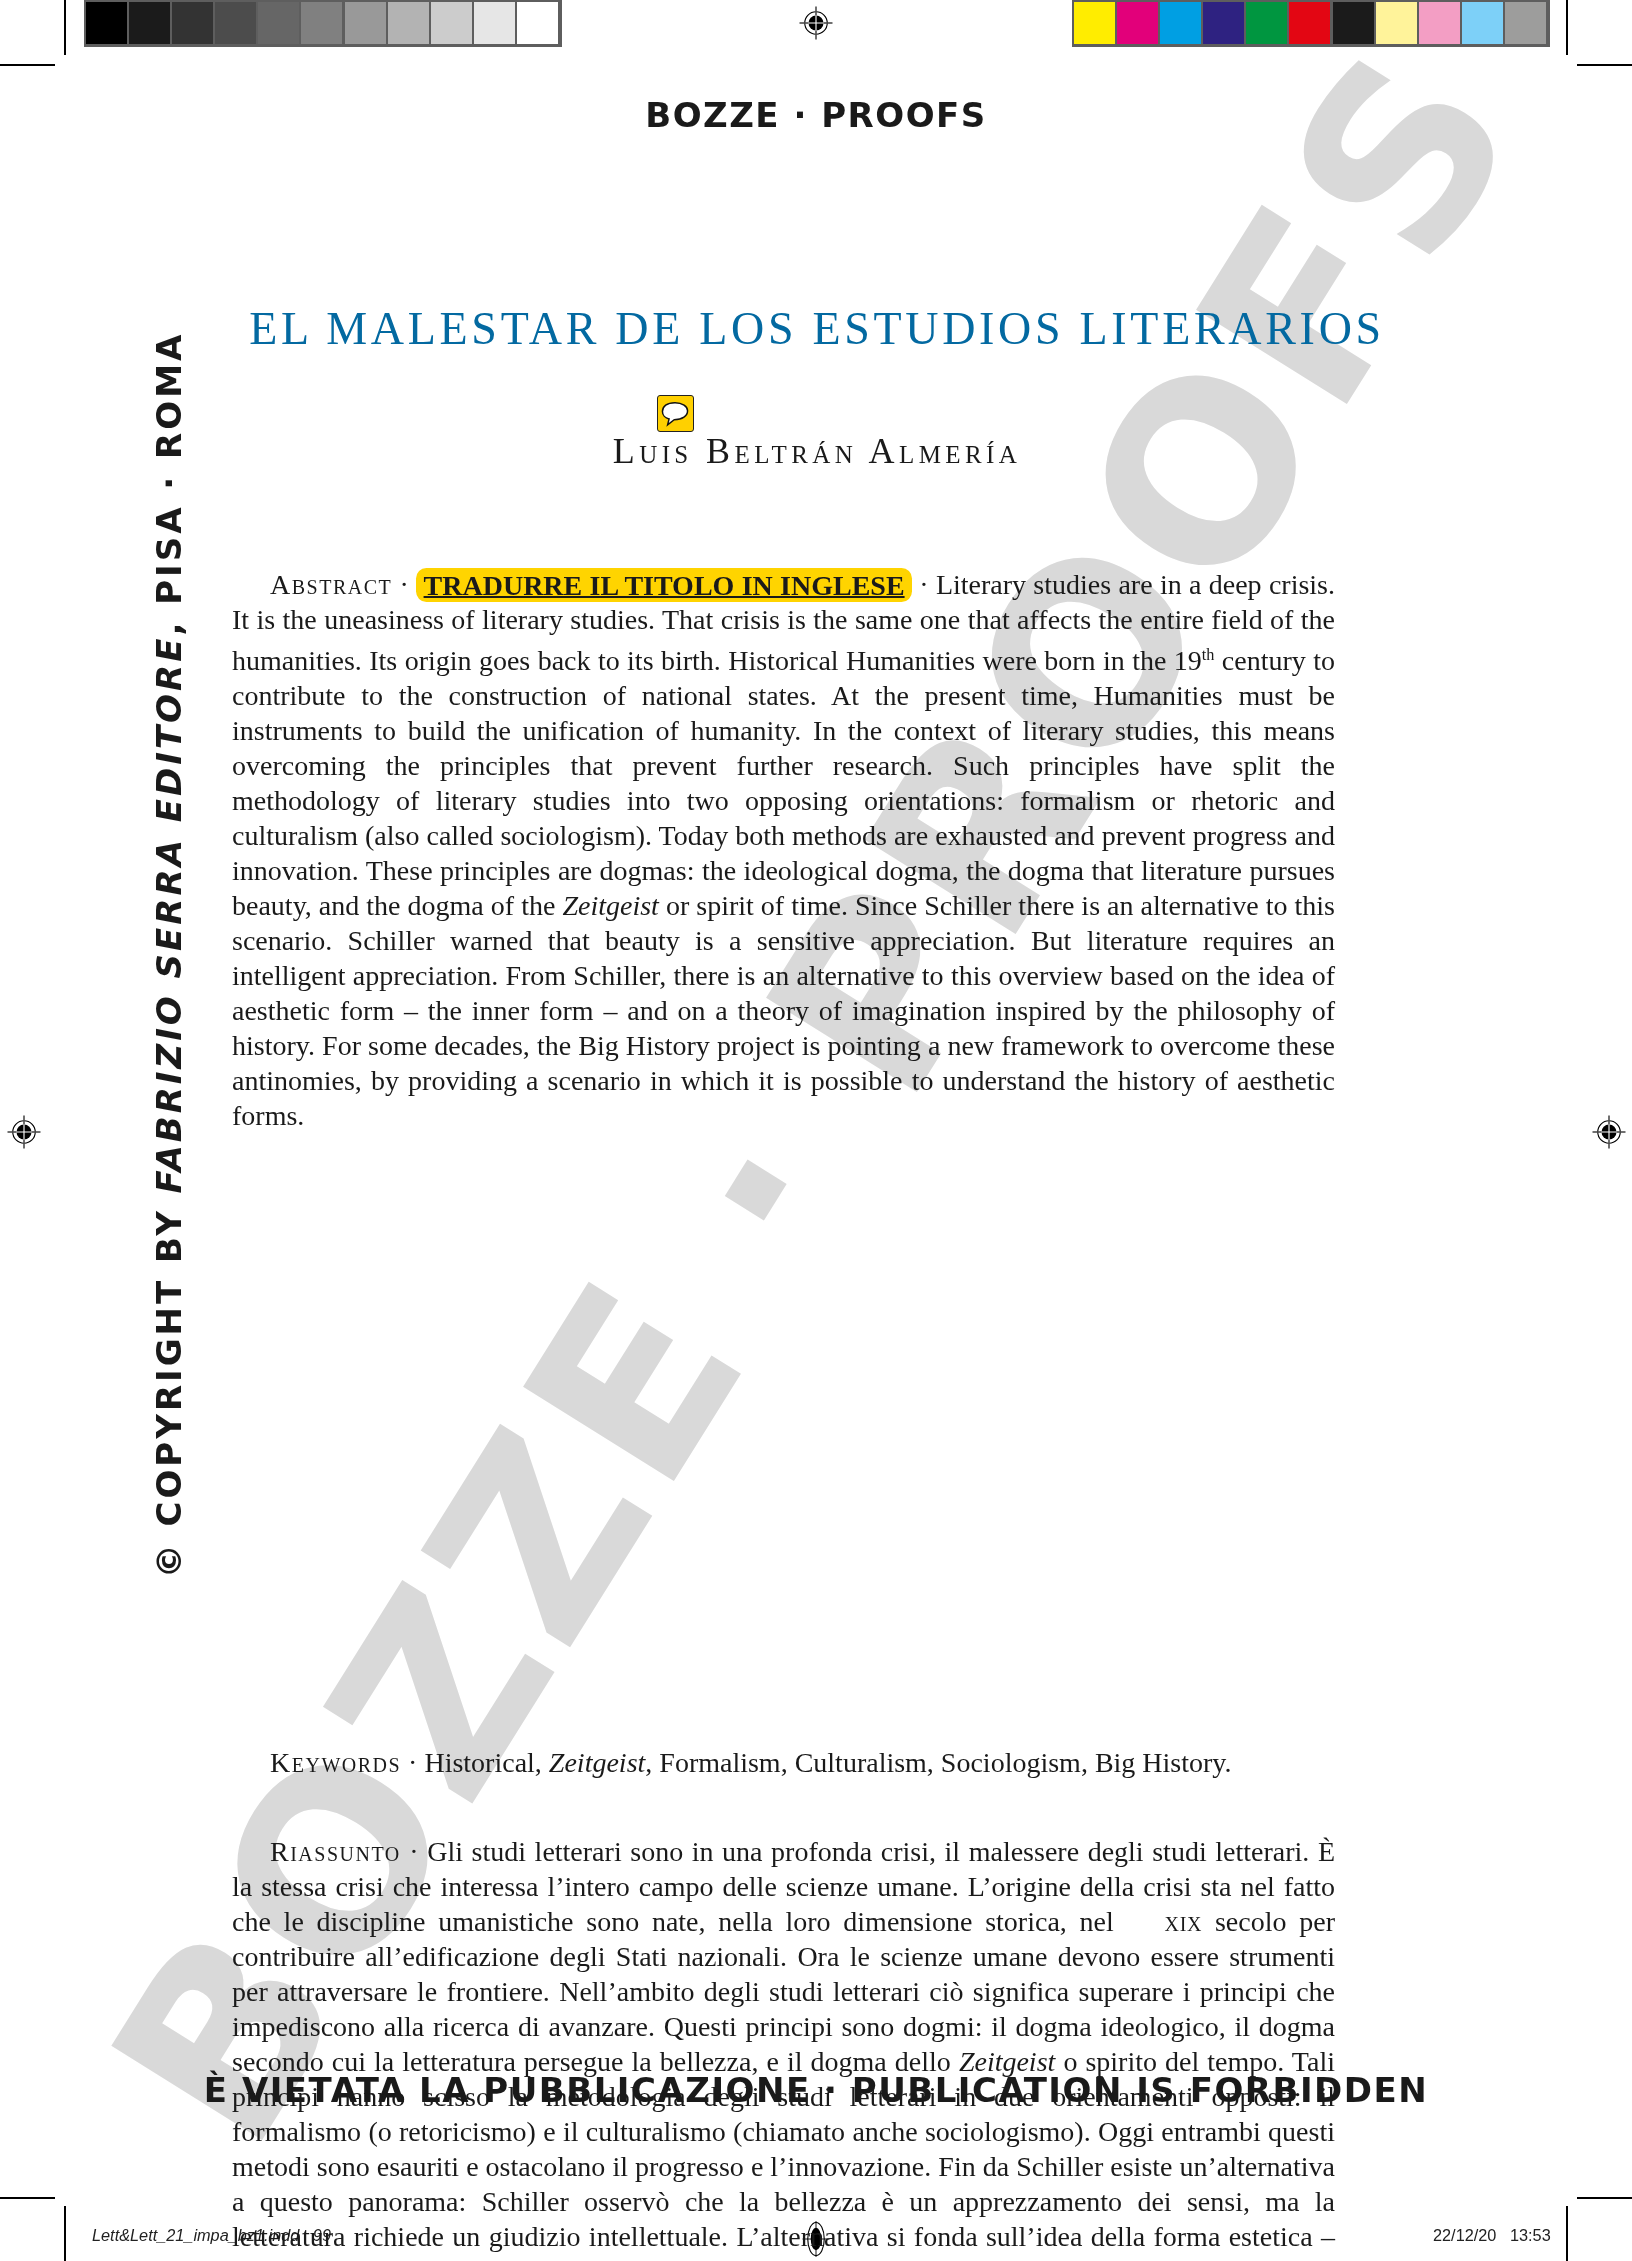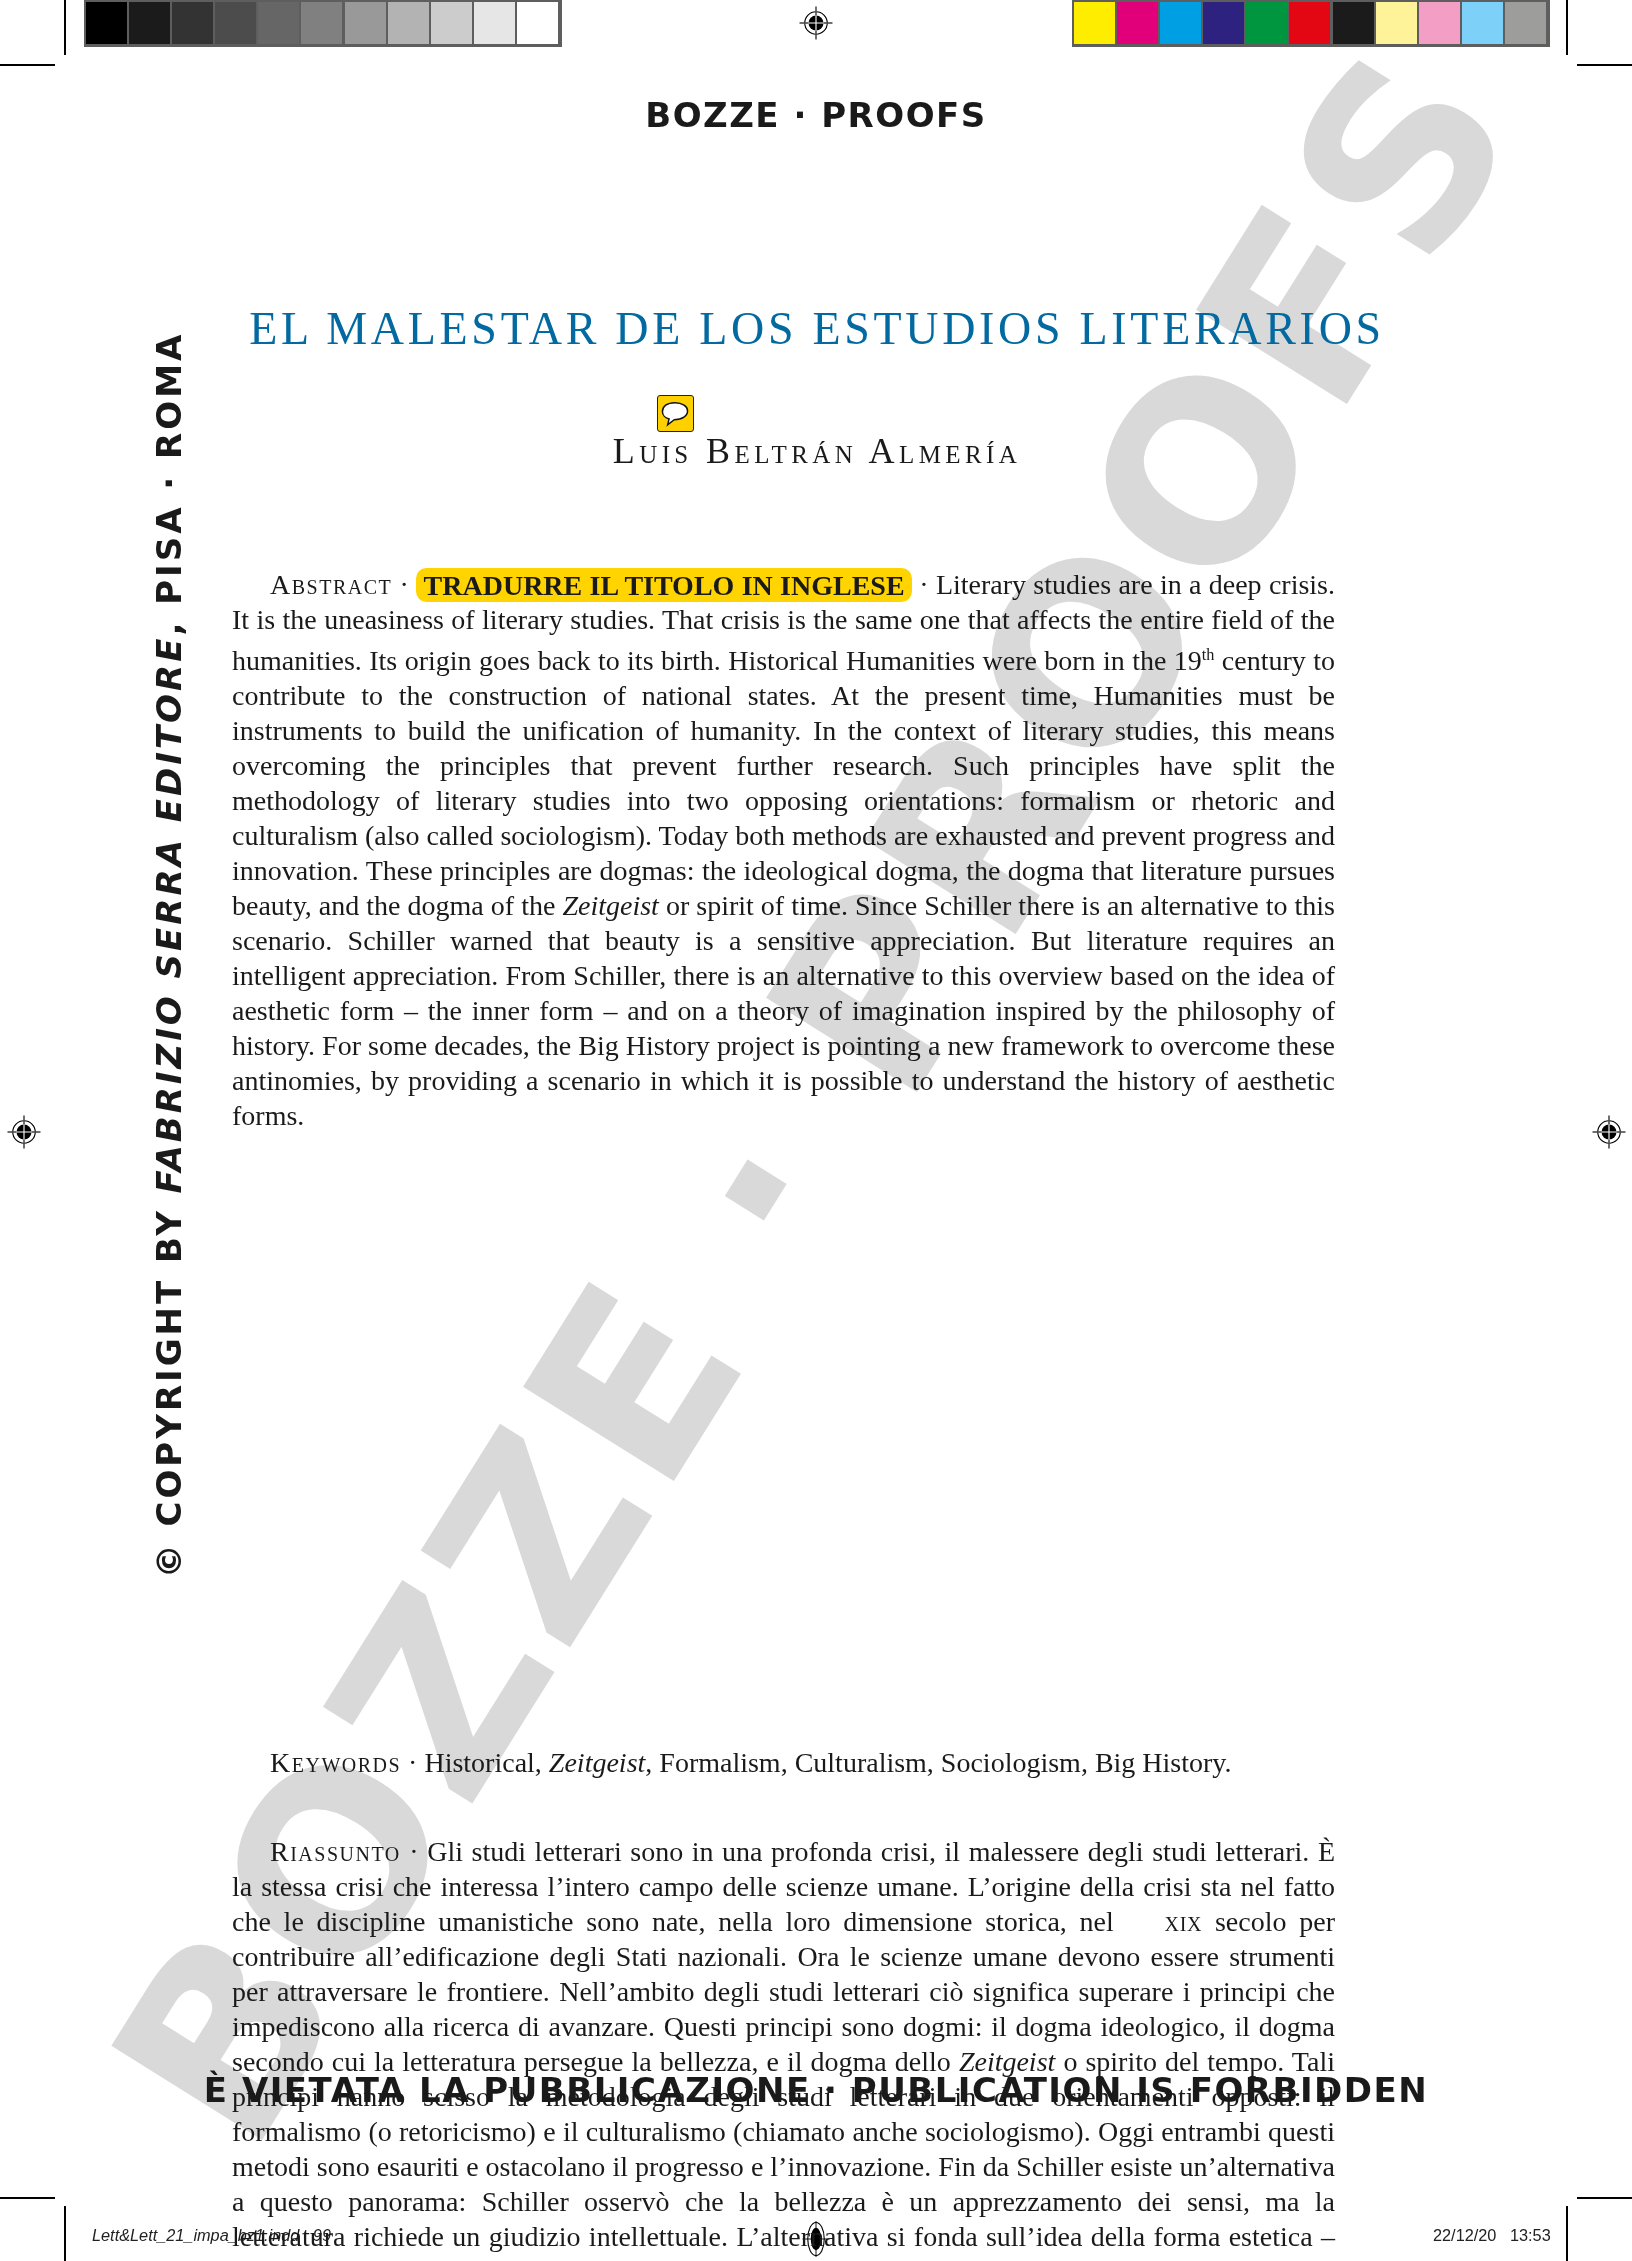--- a/index.html
+++ b/index.html
@@ -11,21 +11,21 @@
   .crop-h { position:absolute; height:1.5px; background:#000; }
   .crop-v { position:absolute; width:1.5px; background:#000; }
   
   .reg { position:absolute; width:36px; height:36px; }
   
   .banner { position:absolute; left:0; width:1632px; text-align:center; font-family:"DejaVu Sans", sans-serif; font-weight:bold; color:#1a1a1a; letter-spacing:1.5px; }
   .title { position:absolute; left:229px; width:1176px; top:302px; text-align:center; font-family:"Liberation Serif", serif; font-size:46px; letter-spacing:3.7px; color:#0369a1; }
   .author { position:absolute; left:229px; width:1176px; top:377px; text-align:center; font-family:"Liberation Serif", serif; font-size:36px; letter-spacing:4.4px; font-variant:small-caps; }
   .text-block { position:absolute; left:232px; width:1103px; font-family:"Liberation Serif", serif; font-size:28px; line-height:35px; text-align:justify; color:#1a1a1a; }
   .sc { font-variant:small-caps; letter-spacing:1.5px;margin-left:38px; }
-  .hl { background:#ffd400; border-radius:10.4px; padding:1.5px 7.4px; font-weight:bold; }
+  .hl { background:#ffd400; border-radius:10.4px; padding:1.5px 7.4px; font-weight:bold;text-decoration:underline; }
   .watermark { position:absolute; left:816px; top:1095px; transform:translate(-50%,-50%) rotate(-58deg); font-family:"DejaVu Sans", sans-serif; font-weight:bold; font-size:244px; color:#d9d9d9; white-space:nowrap; letter-spacing:7.4px; z-index:0; }
   .content { position:relative; z-index:1; }
   .vertical { position:absolute; left:169px; top:955px; transform:translate(-50%,-50%) rotate(-90deg); font-family:"DejaVu Sans", sans-serif; font-weight:bold; font-size:34px; letter-spacing:3px; white-space:nowrap; color:#1a1a1a; }
   .note-icon { position:absolute; left:657px; top:395px; width:37px; height:37px; background:#ffd000; border:1.5px solid #222; border-radius:3px; box-sizing:border-box; z-index:3; }
   .slug { position:absolute; font-family:"Liberation Sans", sans-serif; font-size:16.3px; color:#222; }
 </style>
 </head>
 <body>
 
 <div class="bar" style="left:84px; width:478px;">

